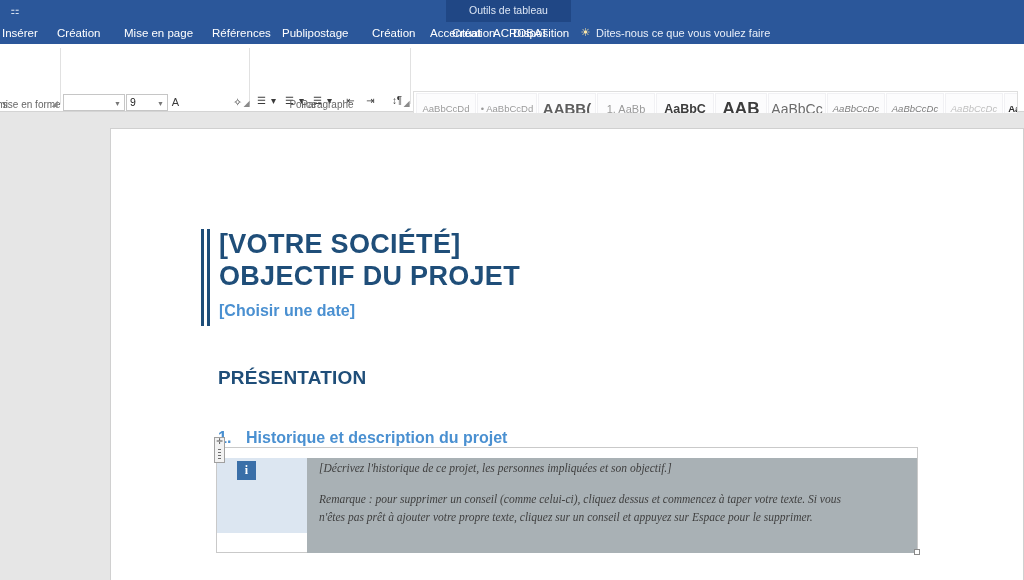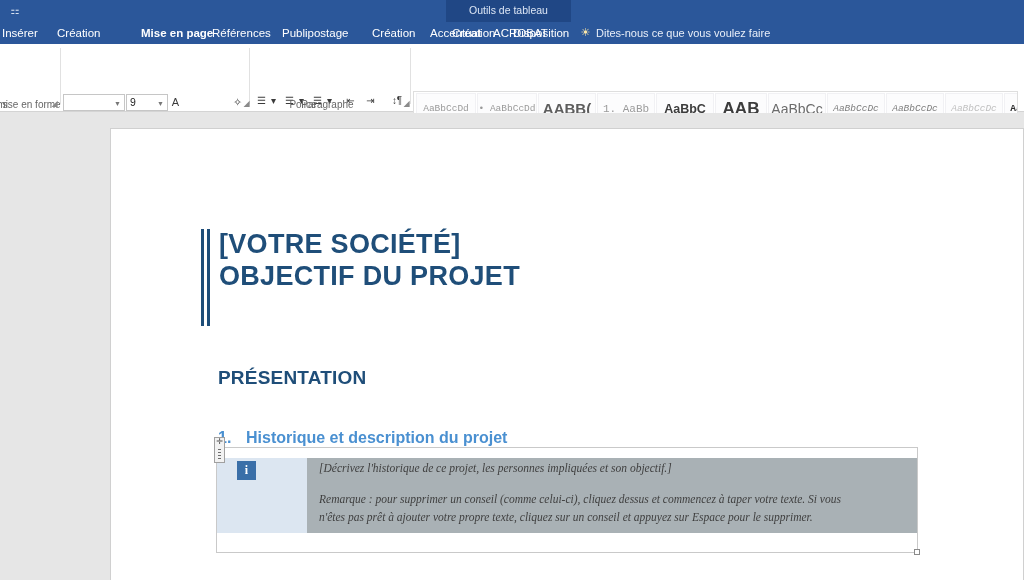--- a/index.html
+++ b/index.html
@@ -90,21 +90,21 @@
     position: absolute; left: 413px; top: 47px; width: 605px; height: 50px;
     border: 1px solid #dedede; background: #fff; overflow: hidden;
   }
   .style-item {
     position: absolute; top: 1px; height: 46px; background: #fcfcfd;
     border: 1px solid #f1f1f4;
   }
   .style-prev {
     position: absolute; left: 0; right: 0; top: 2px; height: 26px;
     line-height: 26px; text-align: center; color: #9a9a9a;
-    font-family: Liberation Mono, monospace; font-size: 10px; white-space: nowrap;
+    font-family: Liberation Sans, sans-serif; font-size: 10px; white-space: nowrap;
     overflow: hidden;
   }
   .style-name {
     position: absolute; left: 0; right: 0; bottom: 2px; height: 13px;
     line-height: 13px; text-align: center; color: #4a4a4a; font-size: 9px;
     white-space: nowrap; overflow: hidden;
   }
 
   
   .docbg {
@@ -159,21 +159,21 @@
     position: absolute; left: 0; top: 0; width: 90px; height: 75px;
     background: #dce6f1;
   }
   .tip-icon {
     position: absolute; left: 20px; top: 3px; width: 19px; height: 19px;
     background: #3a6fa8; color: #ffffff; font-size: 12px; font-weight: bold;
     font-family: "Liberation Serif", serif;
     line-height: 19px; text-align: center;
   }
   .tip-cell-right {
-    position: absolute; left: 90px; top: 0; width: 610px; height: 75px;
+    position: absolute; left: 90px; top: 0; width: 610px; height: 95px;
     background: #a9b1b5;
   }
   .tip-line {
     position: absolute; left: 12px; color: #3f3f3f;
     font-family: "Liberation Serif", serif; font-style: italic;
     font-size: 11.5px; white-space: nowrap;
   }
   .tbl-handle {
     position: absolute; left: 103px; top: 308px;
     width: 11px; height: 26px; background: #f2f2f2; border: 1px solid #a0a0a0;
@@ -204,21 +204,21 @@
     <div class="qat-icon">⚏</div>
     <div class="win-title">Document1  -  Word</div>
   </div>
   <div class="ctx-tab-banner"></div>
   <div class="ctx-tab-label">Outils de tableau</div>
 
   <div class="tabstrip"></div>
   <div id="tabs-host">
       <div class="tab" style="left: 2px;">Insérer</div>
       <div class="tab" style="left: 57px;">Création</div>
-      <div class="tab" style="left: 141px; font-weight: bold;">Mise en page</div>
+      <div class="tab" style="left: 124px;">Mise en page</div>
       <div class="tab" style="left: 212px;">Références</div>
       <div class="tab" style="left: 282px; text-align: right;">Publipostage</div>
       <div class="tab" style="left: 372px;">Création</div>
       <div class="tab" style="left: 430px;">Accentuat</div>
       <div class="tab" style="left: 493px;">ACROBAT</div>
       <div class="tab" style="left: 452px;">Création</div>
       <div class="tab" style="left: 513px;">Disposition</div>
       <div class="bulb" style="left: 580px;">☀</div>
       <div class="tellme" style="left: 596px;">Dites-nous ce que vous voulez faire</div>
     </div>
@@ -338,20 +338,21 @@
 
   <div class="page">
 
     <div class="accent-bars">
       <i style="left:0;"></i>
         <i style="left:6px;"></i>
     </div>
 
     <div class="doc-title1">[VOTRE SOCIÉTÉ]</div>
     <div class="doc-title2">OBJECTIF DU PROJET</div>
+    <div class="doc-date">[Choisir une date]</div>
 
     <div class="h-section">PRÉSENTATION</div>
 
     <div class="h-sub" style="top:300px;">
       <span class="num">1.</span><span>Historique et description du projet</span>
     </div>
 
     <div class="tip-table">
       <div class="tip-row">
         <div class="tip-cell-left">

